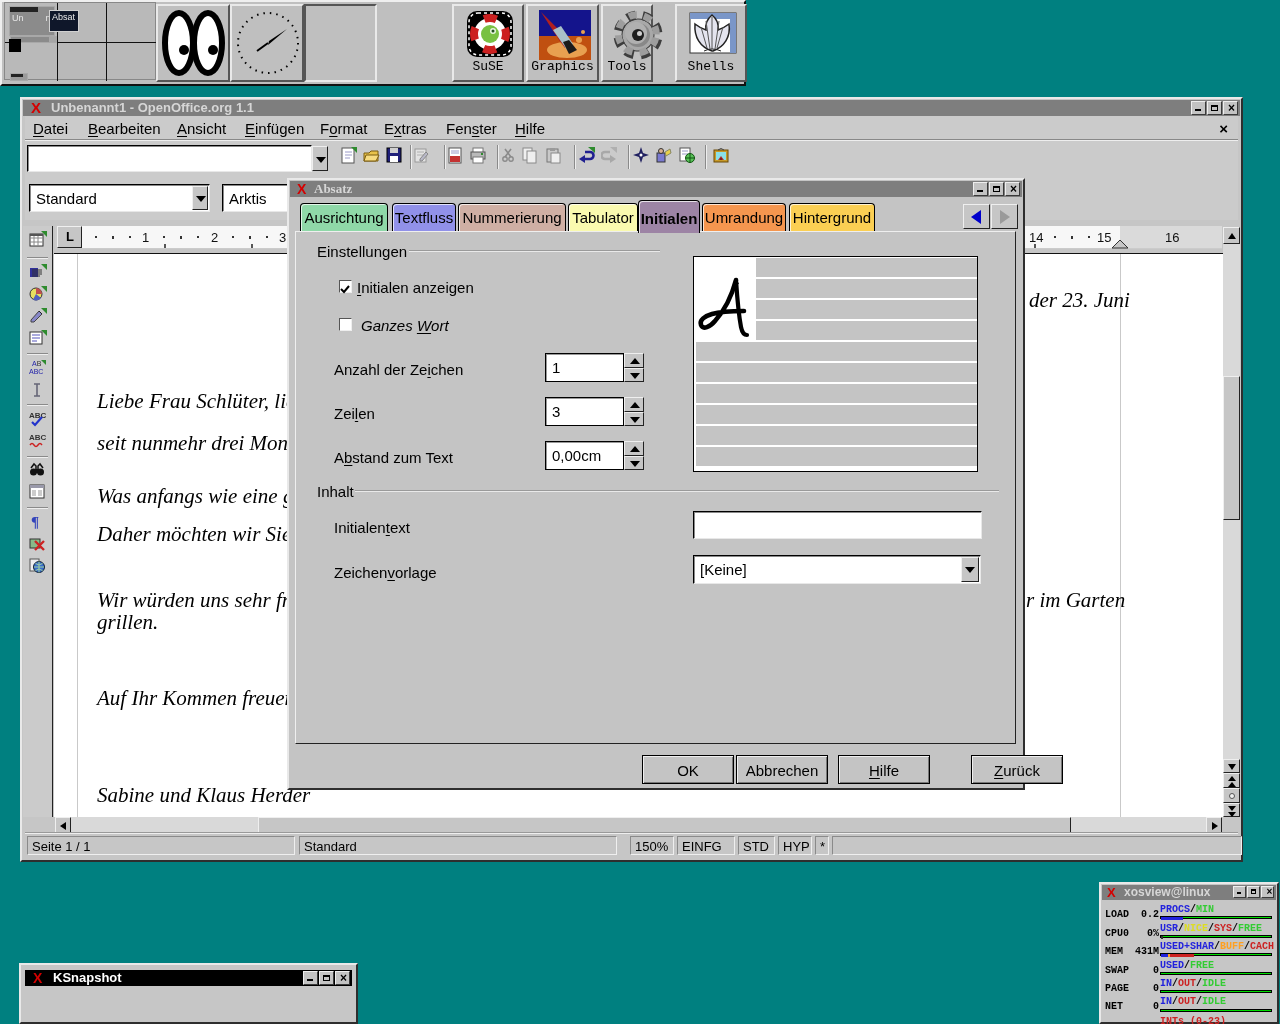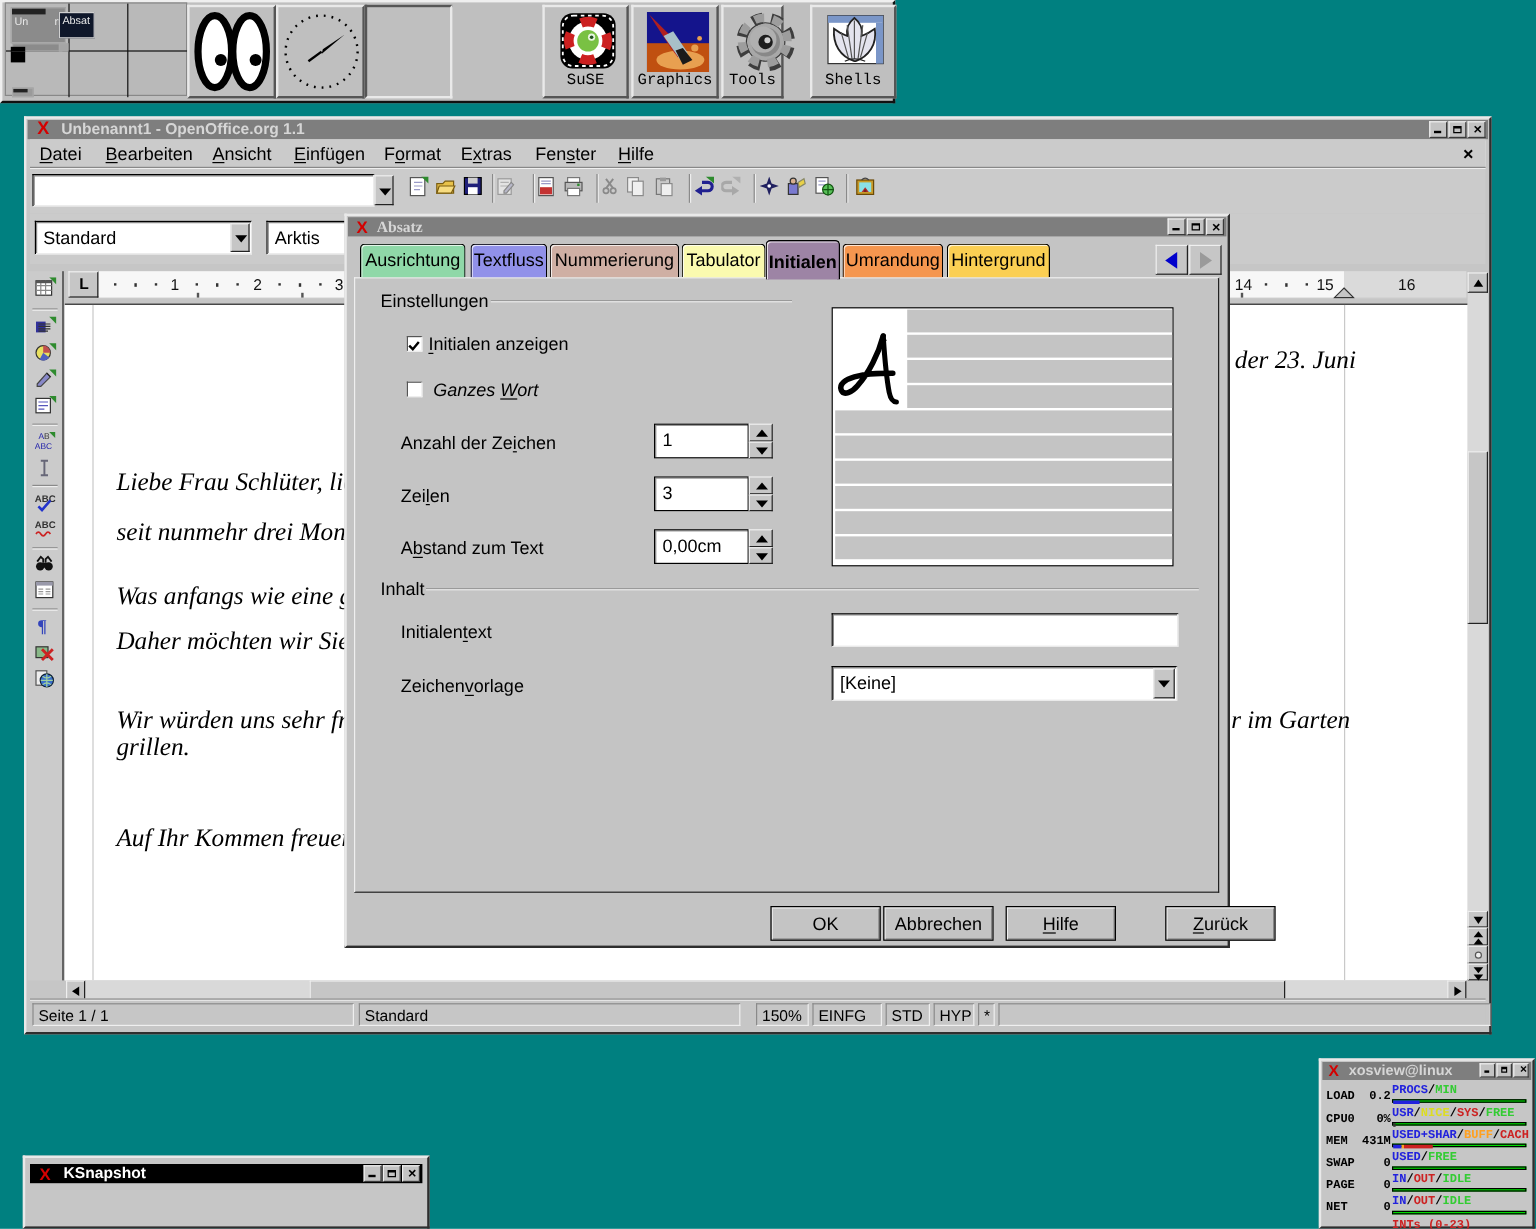--- a/index.html
+++ b/index.html
@@ -427,20 +427,21 @@
     <div id="page">
       <div class="mline" style="left:23px;"></div>
       <div class="mline" style="left:1066px;"></div>
       <div class="scrtext" style="left:43px;top:135px;">Liebe Frau Schlüter, lieber H</div>
       <div class="scrtext" style="left:43px;top:177px;">seit nunmehr drei Monaten l</div>
       <div class="scrtext" style="left:43px;top:230px;">Was anfangs wie eine große</div>
       <div class="scrtext" style="left:43px;top:268px;">Daher möchten wir Sie zu ei</div>
       <div class="scrtext" style="left:43px;top:334px;">Wir würden uns sehr freuen,</div>
       <div class="scrtext" style="left:43px;top:356px;">grillen.</div>
       <div class="scrtext" style="left:43px;top:432px;">Auf Ihr Kommen freuen sich</div>
+      <div class="scrtext" style="left:43px;top:529px;">Sabine und Klaus Herder</div>
       <div class="scrtext" style="left:975px;top:34px;">der 23. Juni</div>
       <div class="scrtext" style="left:972px;top:334px;">r im Garten</div>
     </div>
   </div>
   <div id="vscroll">
     <div class="sbtn" style="left:0;top:0;width:17px;height:17px;">
         <div class="arr" style="left:4px;top:5px;border-left:4px solid transparent;border-right:4px solid transparent;border-bottom:6px solid #000;"></div>
       </div>
     <div class="sbtn" style="left:0;top:149px;width:17px;height:144px;"></div>
     <div class="sbtn" style="left:0;bottom:44px;width:17px;height:14px;">

